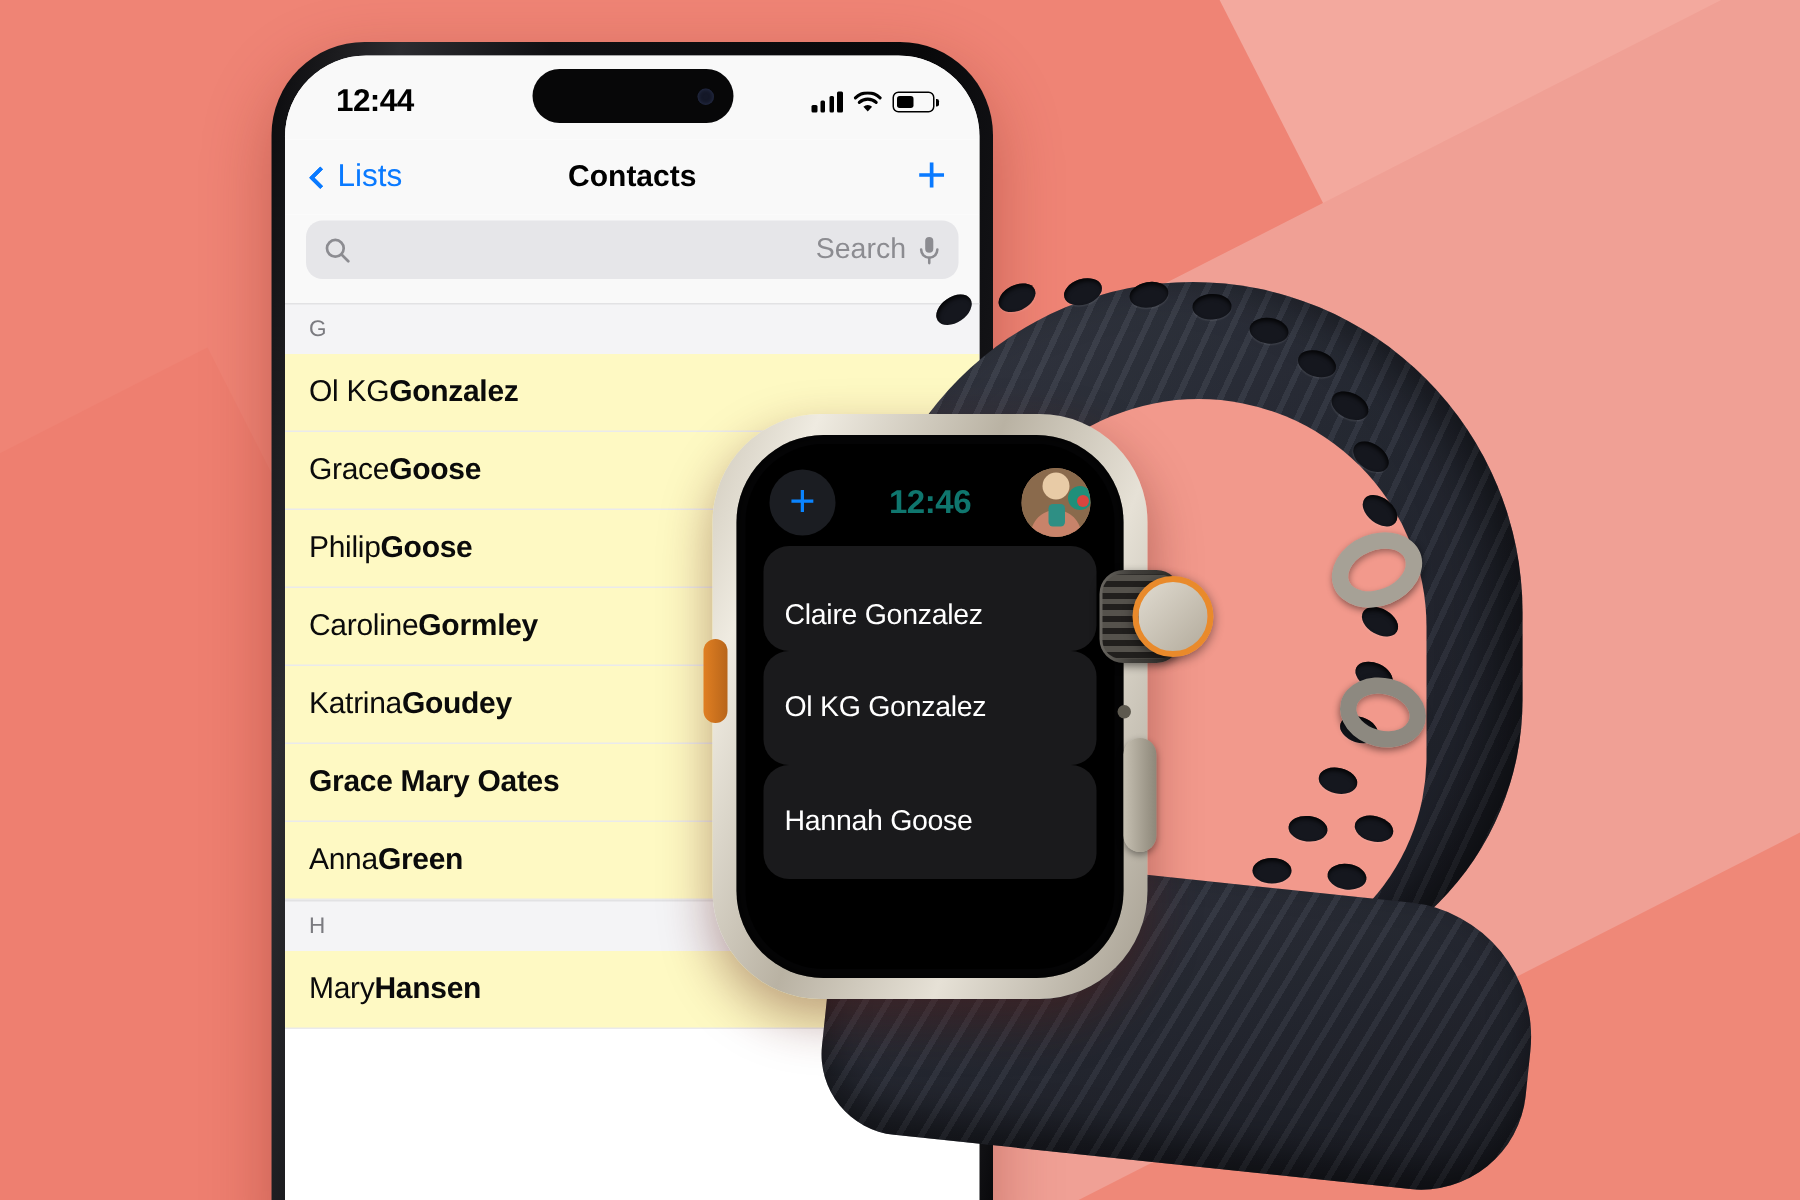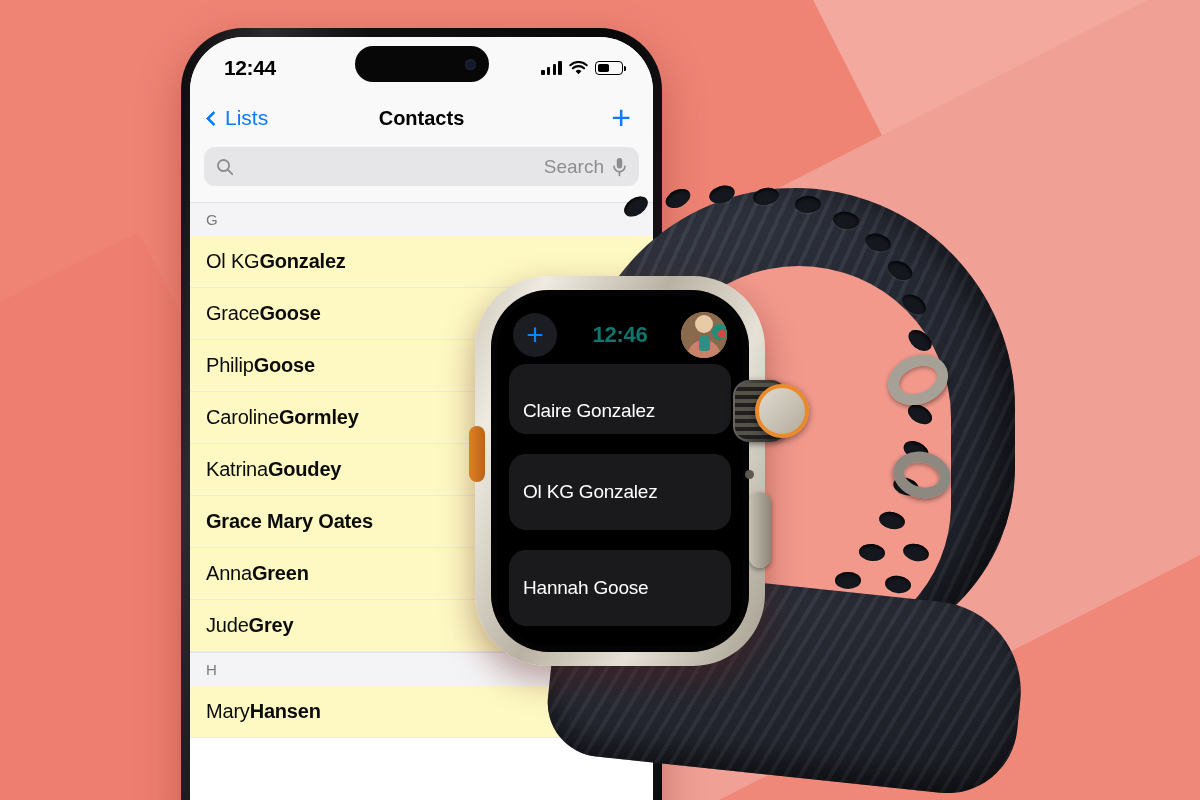--- a/index.html
+++ b/index.html
@@ -346,21 +346,21 @@
     background: #b98f6a;
     position: relative;
     cursor: pointer;
   }
 
   .w-list { margin-top: 4px; }
   .w-row {
     background: #1a1a1c;
     border-radius: 17px;
     height: 76px;
-    margin-bottom: 20px;
+    margin-bottom: 0;
     display: flex; align-items: center;
     padding-left: 14px;
     color: #fff;
     font-size: 19px;
     letter-spacing: -0.2px;
     cursor: pointer;
   }
   .w-row.first { align-items: flex-end; padding-bottom: 12px; height: 70px; }
 
   
@@ -492,24 +492,20 @@
               <span class="ln">Gormley</span>
             </div>
             <div class="contact-row">
               <span>Katrina </span>
               <span class="ln">Goudey</span>
             </div>
             <div class="contact-row all-bold">Grace Mary Oates</div>
             <div class="contact-row">
               <span>Anna </span>
               <span class="ln">Green</span>
-            </div>
-            <div class="contact-row">
-              <span>Jude </span>
-              <span class="ln">Grey</span>
             </div>
           </div>
           <div class="sec-head">H</div>
           <div class="contact-list">
             <div class="contact-row">
               <span>Mary </span>
               <span class="ln">Hansen</span>
             </div>
           </div>
         </div>

